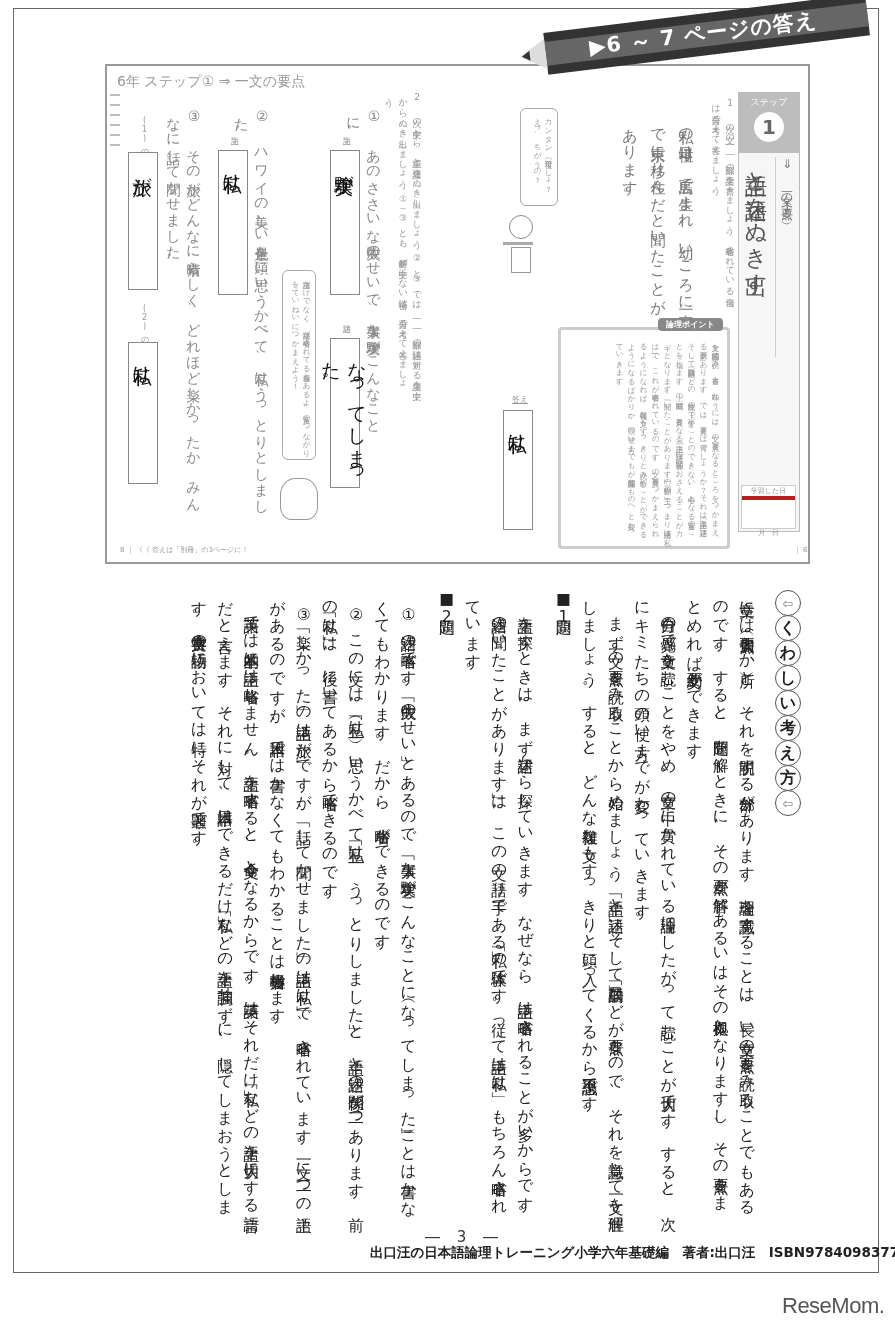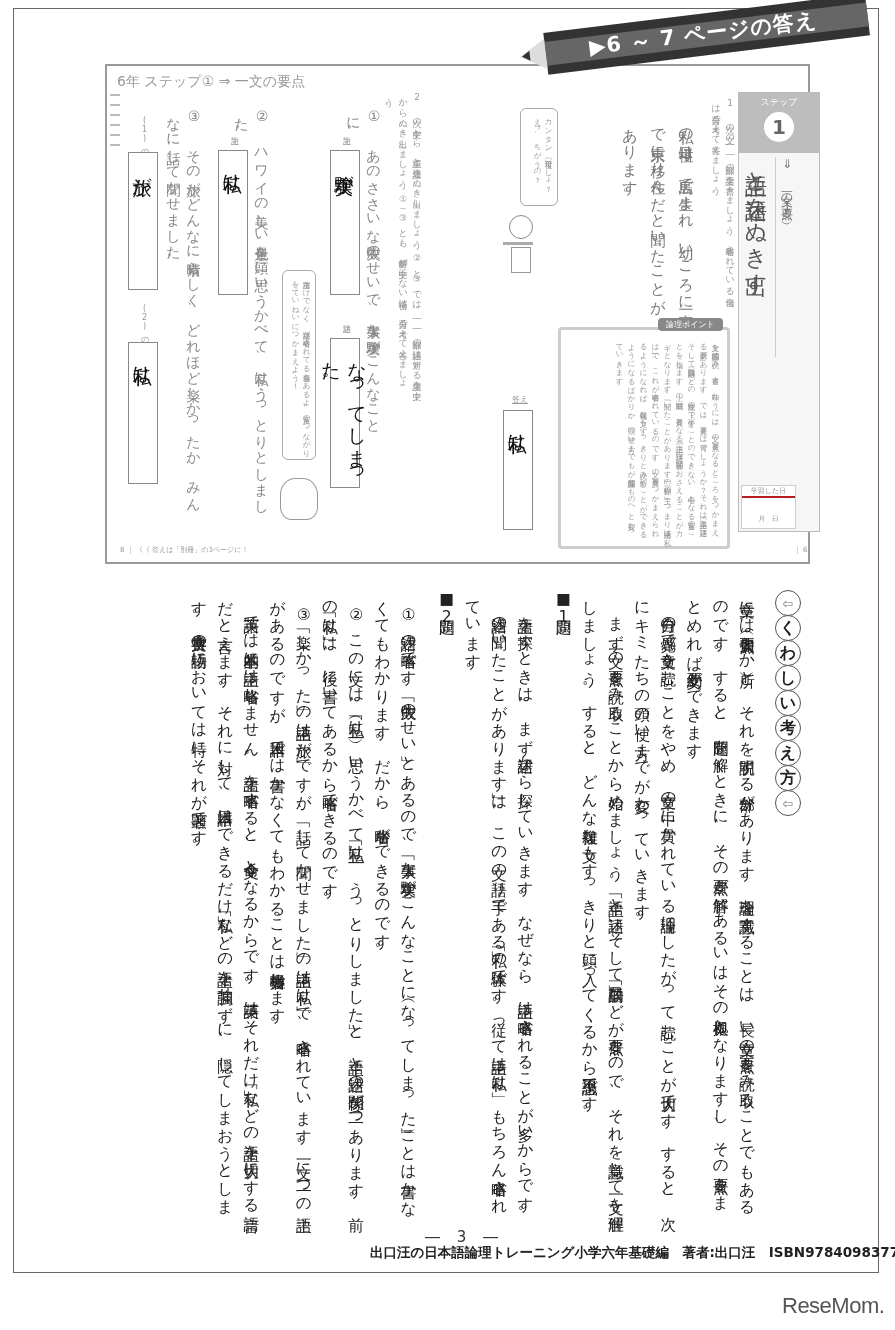--- a/index.html
+++ b/index.html
@@ -7,34 +7,34 @@
   .frame{position:absolute;left:13px;top:8px;width:866px;height:1265px;border:1.5px solid #666;box-sizing:border-box;}
   .vt{writing-mode:vertical-rl;text-orientation:upright;}
   
   .inset{position:absolute;left:105px;top:64px;width:705px;height:500px;border:2px solid #9a9a9a;box-sizing:border-box;background:#fff;}
   .banner{position:absolute;left:520px;top:36px;width:350px;height:42px;transform:rotate(-7deg);transform-origin:left center;}
   .banner .body{position:absolute;left:26px;top:0;right:0;bottom:0;background:#333;}
   .banner .stripe{position:absolute;left:26px;right:0;top:9px;height:24px;background:#666;}
   .banner .tip{position:absolute;left:0;top:6px;width:0;height:0;border-top:15px solid transparent;border-bottom:15px solid transparent;border-right:26px solid #ddd;}
   .banner .tipdot{position:absolute;left:2px;top:16px;width:0;height:0;border-top:5px solid transparent;border-bottom:5px solid transparent;border-right:8px solid #333;}
   .banner .label{position:absolute;left:70px;top:6px;color:#fff;font-weight:bold;font-size:21px;letter-spacing:1px;white-space:nowrap;}
-  .step-col{position:absolute;left:738px;top:92px;width:82px;height:440px;border:1.5px solid #bbb;box-sizing:border-box;background:#f6f6f6;}
+  .step-col{position:absolute;left:738px;top:92px;width:62px;height:440px;border:1.5px solid #bbb;box-sizing:border-box;background:#f6f6f6;}
   .step-head{height:60px;background:#bdbdbd;text-align:center;color:#fff;font-size:9px;padding-top:3px;box-sizing:border-box;}
   .step-num{width:30px;height:30px;border-radius:50%;background:#fff;color:#666;font-weight:bold;font-size:20px;line-height:30px;margin:3px auto 0;}
   .step-title{position:absolute;left:2px;top:64px;font-size:22px;color:#555;height:300px;}
   .step-sub{position:absolute;left:36px;top:64px;font-size:12px;color:#777;height:200px;border-left:1px solid #ccc;padding-left:2px;}
   .date-box{position:absolute;left:2px;bottom:2px;width:55px;height:44px;border:1px solid #ccc;background:#fff;font-size:7px;color:#999;text-align:center;box-sizing:border-box;}
   .q-text{position:absolute;font-size:13px;color:#888;line-height:20px;}
   .small-gray{font-size:9px;color:#999;line-height:14px;}
   .ansbox{position:absolute;border:1px solid #888;background:#fff;box-sizing:border-box;display:flex;justify-content:center;padding-top:10px;}
   .ansbox span{font-size:19px;color:#111;font-family:"DejaVu Serif","Liberation Serif",serif;}
   .lbl{position:absolute;font-size:8px;color:#999;}
   .bubble{position:absolute;border:1px solid #aaa;border-radius:6px;background:#fff;font-size:7.5px;color:#999;line-height:11px;padding:4px 3px;box-sizing:border-box;}
   .point-box{position:absolute;left:558px;top:327px;width:172px;height:222px;border:3px solid #ccc;border-radius:4px;box-sizing:border-box;background:#fff;}
-  .point-tag{position:absolute;left:658px;top:318px;background:#888;color:#fff;font-size:8px;font-weight:normal;border-radius:4px;padding:1px 8px;}
+  .point-tag{position:absolute;left:658px;top:318px;background:#888;color:#fff;font-size:8px;font-weight:bold;border-radius:4px;padding:1px 8px;}
   .point-text{position:absolute;right:6px;top:8px;height:200px;font-size:7.5px;color:#999;line-height:12px;}
   .inset-foot{position:absolute;left:120px;top:545px;font-size:7px;color:#999;}
   .inset-page-r{position:absolute;left:794px;top:545px;font-size:7px;color:#999;}
   
   .main-text{position:absolute;top:590px;height:630px;font-size:15.6px;line-height:26.2px;color:#222;}
   .pill-col{position:absolute;left:775px;top:590px;width:30px;}
   .pill{width:26px;height:26px;border:1.5px solid #555;border-radius:50%;display:flex;align-items:center;justify-content:center;font-size:16px;font-weight:bold;margin-bottom:-1px;background:#fff;box-sizing:border-box;}
   .pill.arrow{color:#999;font-size:13px;}
   .footer-page{position:absolute;left:425px;top:1228px;font-size:15px;color:#333;letter-spacing:6px;}
   .footer-line{position:absolute;left:370px;top:1244px;font-size:13.5px;font-weight:bold;color:#222;white-space:nowrap;}
@@ -66,22 +66,22 @@
 </div>
 
 <div class="step-col">
   <div class="step-head">
     <div>ステップ</div>
     <div class="step-num">1</div>
   </div>
   <div class="step-title vt">主語と述語をぬき出す</div>
   <div class="step-sub vt">⇓ 一文の要点（1）</div>
   <div class="date-box">
-    <div style="border-bottom:2px solid #b91c1c;">学習した日</div>
-    <div style="margin-top:16px;"><span>月</span>&nbsp;&nbsp;&nbsp;<span>日</span></div>
+    <div style="border-bottom:4px solid #b91c1c;">学習した日</div>
+    <div style="margin-top:28px;"><span>月</span>&nbsp;&nbsp;&nbsp;<span>日</span></div>
   </div>
 </div>
 
 <div class="q-text vt small-gray" style="left:705px;top:98px;height:200px;width:32px;">1 次の文の――線部の主語を書きましょう。省略されている場合は自分で考えて答えましょう。</div>
 <div class="q-text vt" style="left:615px;top:118px;height:200px;width:85px;font-size:15px;line-height:28px;color:#777;">私の祖母は、広島で生まれ、幼いころに一家で東京に移り住んだと聞いたことがあります。</div>
 <div class="lbl" style="left:512px;top:394px;text-decoration:underline;">答え</div>
 <div class="ansbox" style="left:503px;top:410px;width:30px;height:120px;">
     <span class="vt">私は</span>
   </div>
 

